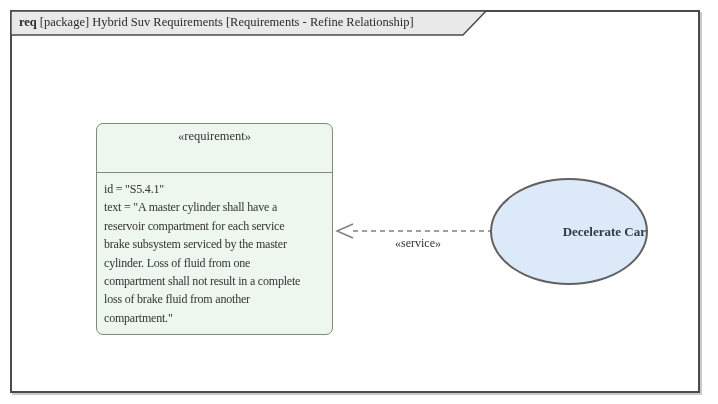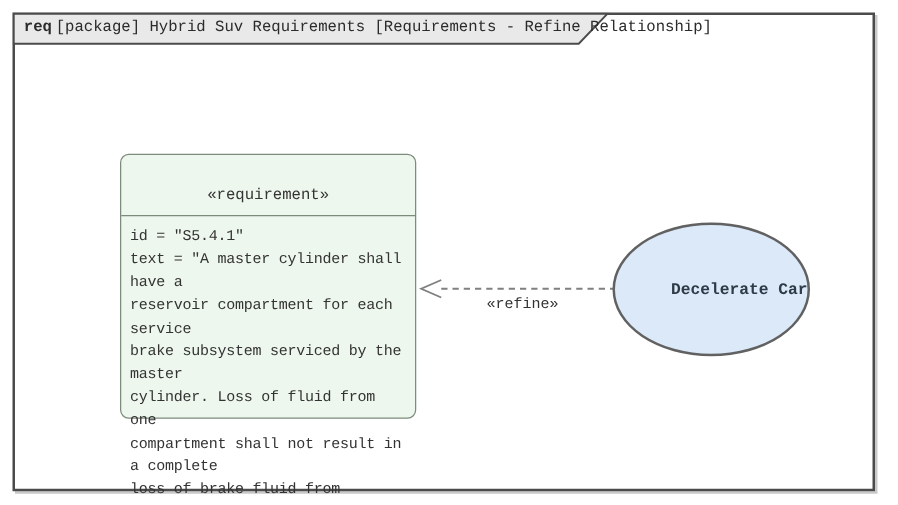--- a/index.html
+++ b/index.html
@@ -1,20 +1,20 @@
 <!DOCTYPE html>
 <html style="--text: #333333; --frame-border: #4b4b4b; --frame-tab-fill: #e9e9e9; --requirement-fill: #edf7ed; --requirement-border: #7d8b7d; --usecase-fill: #dbe9f8; --usecase-border: #616161; --connector: #808080;"><head>
 <meta charset="utf-8">
 <style>
   html, body { margin: 0; padding: 0; background: #ffffff; }
   .canvas {
     position: relative;
     width: 718px; height: 404px;
     background: #ffffff;
-    font-family: Liberation Mono, monospace;
+    font-family: Liberation Serif, serif;
     color: var(--text, #333333);
     overflow: hidden;
   }
   .frame {
     position: absolute;
     left: 10px; top: 10px;
     width: 690px; height: 383px;
     box-sizing: border-box;
     border: 2px solid var(--frame-border, #4b4b4b);
     box-shadow: 2px 2px 0 #c9c9c9;
@@ -44,21 +44,21 @@
     box-sizing: border-box;
     background: var(--requirement-fill, #edf7ed);
     border: 1.5px solid var(--requirement-border, #7d8b7d);
     border-radius: 7px;
   }
   .req-header {
     box-sizing: border-box;
     height: 49px;
     border-bottom: 1.5px solid var(--requirement-border, #7d8b7d);
     text-align: center;
-    padding-top: 24px;
+    padding-top: 4px;
   }
   .req-stereotype { font-size: 12.5px; line-height: 16px; }
   .req-name { font-size: 13px; font-weight: bold; line-height: 18px; }
   .req-body {
     padding: 7px 7px 0 7px;
     font-size: 12px;
     letter-spacing: -0.2px;
     line-height: 18.4px;
     white-space: pre-line;
   }
@@ -116,21 +116,21 @@
       </svg>
       <div class="tab-text">
         <span class="tab-keyword">req</span><span class="tab-title">[package] Hybrid Suv Requirements [Requirements - Refine Relationship]</span>
       </div>
     </div>
 
     <svg class="connector-svg">
       <line class="connector-line" x1="341" y1="219" x2="486" y2="219"></line>
       <polyline class="connector-arrow" points="341,212 325,219 341,226"></polyline>
     </svg>
-    <div class="connector-label">«refine»</div>
+    <div class="connector-label">«service»</div>
 
     <div class="req-node">
       <div class="req-header">
         <div class="req-stereotype">«requirement»</div>
       </div>
       <div class="req-body">id = "S5.4.1"
 text = "A master cylinder shall have a
 reservoir compartment for each service
 brake subsystem serviced by the master
 cylinder. Loss of fluid from one

